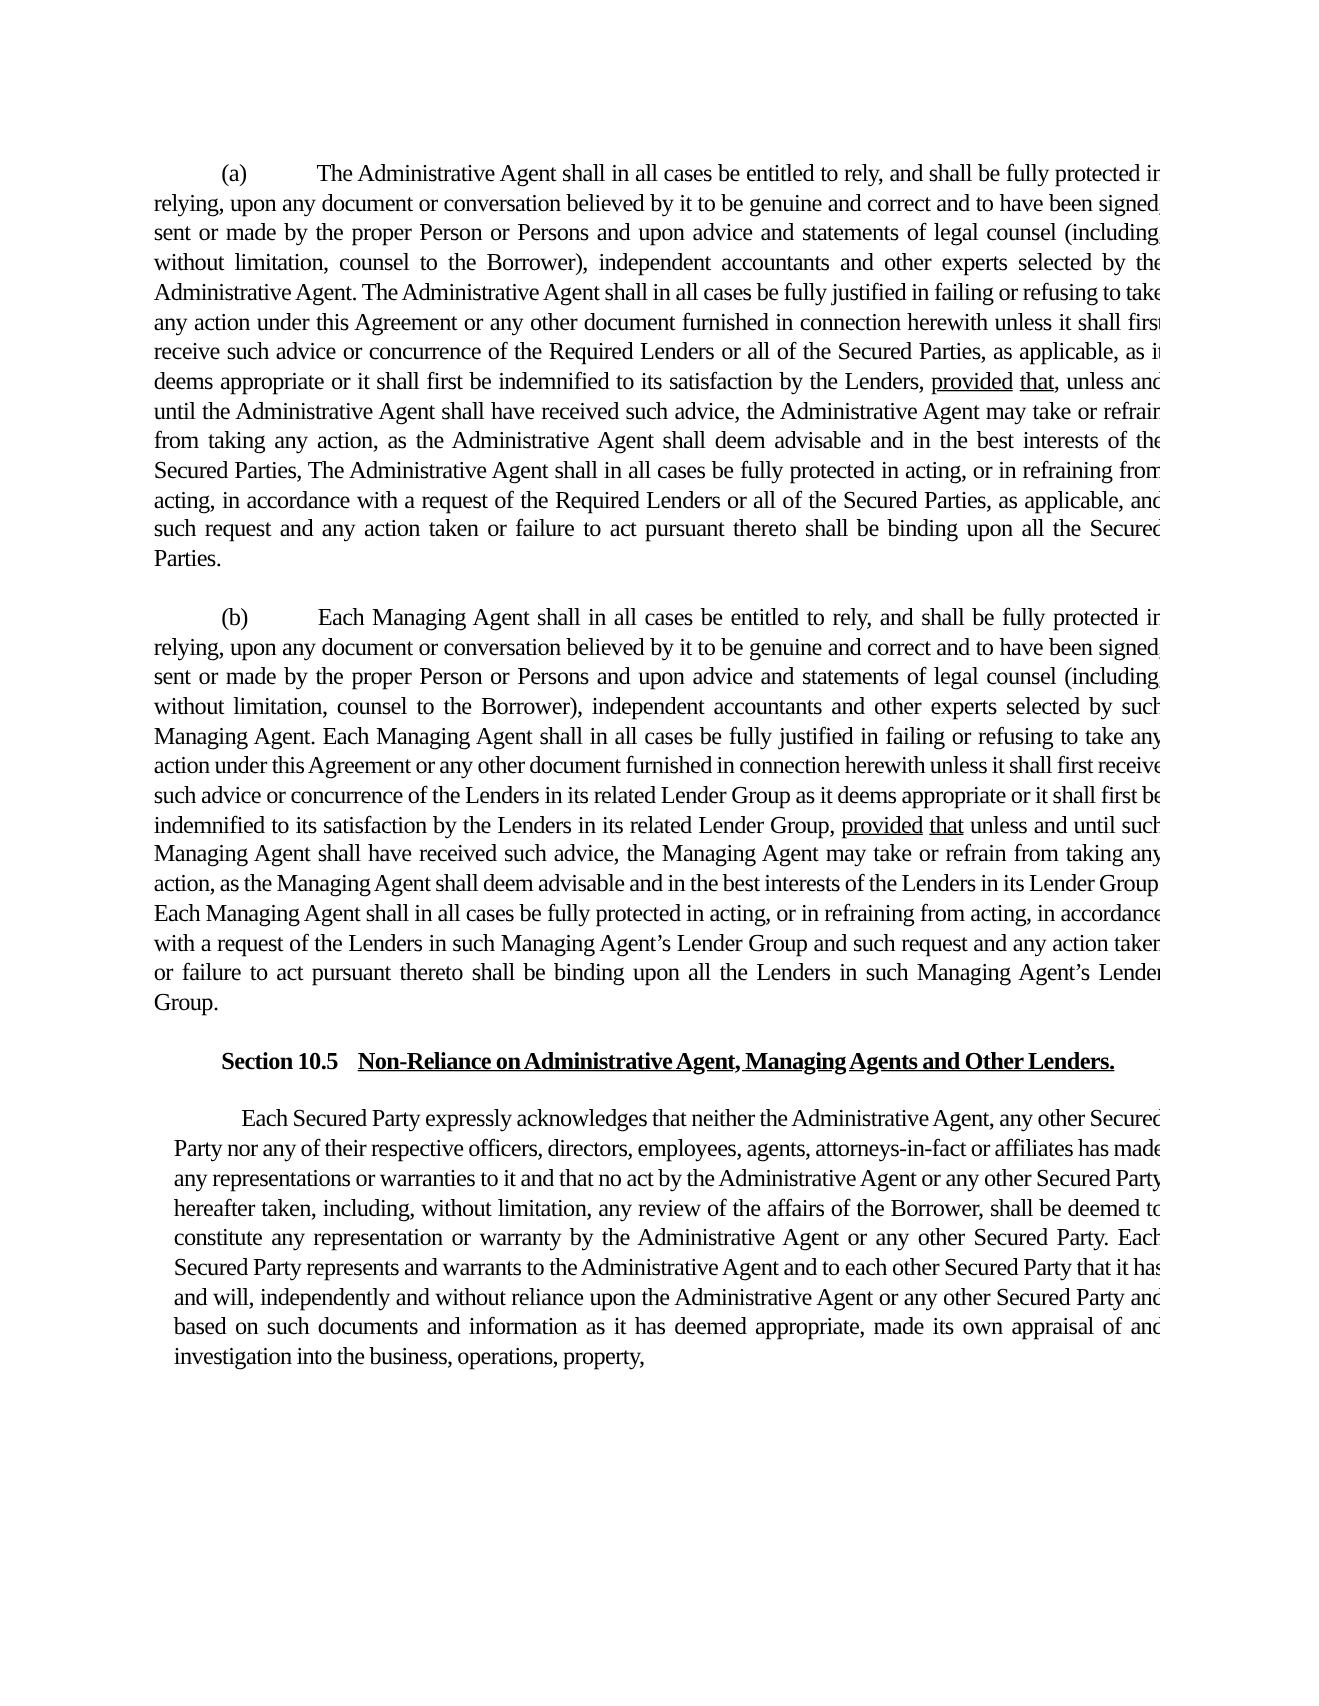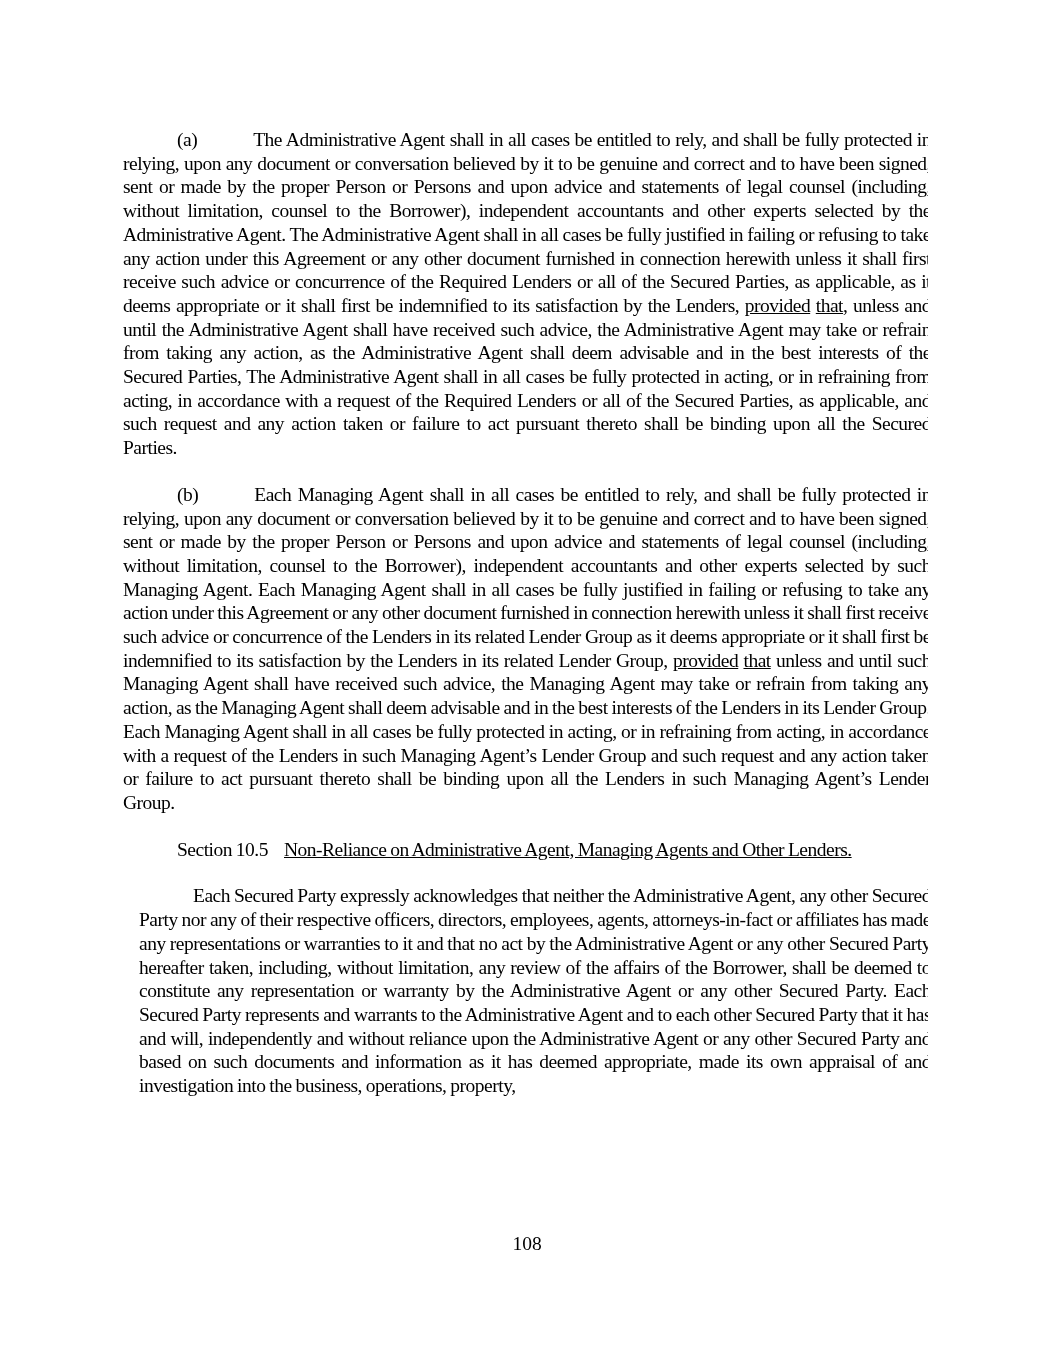--- a/index.html
+++ b/index.html
@@ -34,21 +34,21 @@
   .para:last-child { margin-bottom: 0; margin-left: 16px; }
   .tab {
     display: inline-block;
     width: 56px;
   }
   .htab {
     display: inline-block;
     width: 16px;
   }
   .heading {
-    font-weight: normal;
+    font-weight: bold;
   }
   .u {
     text-decoration: underline;
   }
   .pagenum {
     position: absolute;
     top: 1232px;
     left: 123px;
     width: 808px;
     text-align: center;
@@ -65,14 +65,13 @@
     <p class="para"><span class="plabel">(a)</span><span class="tab"></span><span><span>The Administrative Agent shall in all cases be entitled to rely, and shall be fully protected in relying, upon any document or conversation believed by it to be genuine and correct and to have been signed, sent or made by the proper Person or Persons and upon advice and statements of legal counsel (including, without limitation, counsel to the Borrower), independent accountants and other experts selected by the Administrative Agent.  The Administrative Agent shall in all cases be fully justified in failing or refusing to take any action under this Agreement or any other document furnished in connection herewith unless it shall first receive such advice or concurrence of the Required Lenders or all of the Secured Parties, as applicable, as it deems appropriate or it shall first be indemnified to its satisfaction by the Lenders, </span><span class="u">provided</span><span> </span><span class="u">that</span><span>, unless and until the Administrative Agent shall have received such advice, the Administrative Agent may take or refrain from taking any action, as the Administrative Agent shall deem advisable and in the best interests of the Secured Parties, The Administrative Agent shall in all cases be fully protected in acting, or in refraining from acting, in accordance with a request of the Required Lenders or all of the Secured Parties, as applicable, and such request and any action taken or failure to act pursuant thereto shall be binding upon all the Secured Parties.</span></span></p>
 
     <p class="para"><span class="plabel">(b)</span><span class="tab"></span><span><span>Each Managing Agent shall in all cases be entitled to rely, and shall be fully protected in relying, upon any document or conversation believed by it to be genuine and correct and to have been signed, sent or made by the proper Person or Persons and upon advice and statements of legal counsel (including, without limitation, counsel to the Borrower), independent accountants and other experts selected by such Managing Agent.  Each Managing Agent shall in all cases be fully justified in failing or refusing to take any action under this Agreement or any other document furnished in connection herewith unless it shall first receive such advice or concurrence of the Lenders in its related Lender Group as it deems appropriate or it shall first be indemnified to its satisfaction by the Lenders in its related Lender Group, </span><span class="u">provided</span><span> </span><span class="u">that</span><span> unless and until such Managing Agent shall have received such advice, the Managing Agent may take or refrain from taking any action, as the Managing Agent shall deem advisable and in the best interests of the Lenders in its Lender Group.  Each Managing Agent shall in all cases be fully protected in acting, or in refraining from acting, in accordance with a request of the Lenders in such Managing Agent’s Lender Group and such request and any action taken or failure to act pursuant thereto shall be binding upon all the Lenders in such Managing Agent’s Lender Group.</span></span></p>
 
     <p class="para heading"><span>Section 10.5</span><span class="htab"></span><span class="u">Non-Reliance on Administrative Agent, Managing Agents and Other Lenders.</span></p>
 
     <p class="para"><span>Each Secured Party expressly acknowledges that neither the Administrative Agent, any other Secured Party nor any of their respective officers, directors, employees, agents, attorneys-in-fact or affiliates has made any representations or warranties to it and that no act by the Administrative Agent or any other Secured Party hereafter taken, including, without limitation, any review of the affairs of the Borrower, shall be deemed to constitute any representation or warranty by the Administrative Agent or any other Secured Party.  Each Secured Party represents and warrants to the Administrative Agent and to each other Secured Party that it has and will, independently and without reliance upon the Administrative Agent or any other Secured Party and based on such documents and information as it has deemed appropriate, made its own appraisal of and investigation into the business, operations, property,</span></p>
 
   </div>
 
-  <div class="pagenum">108</div>
 </div>
 
 </body></html>

